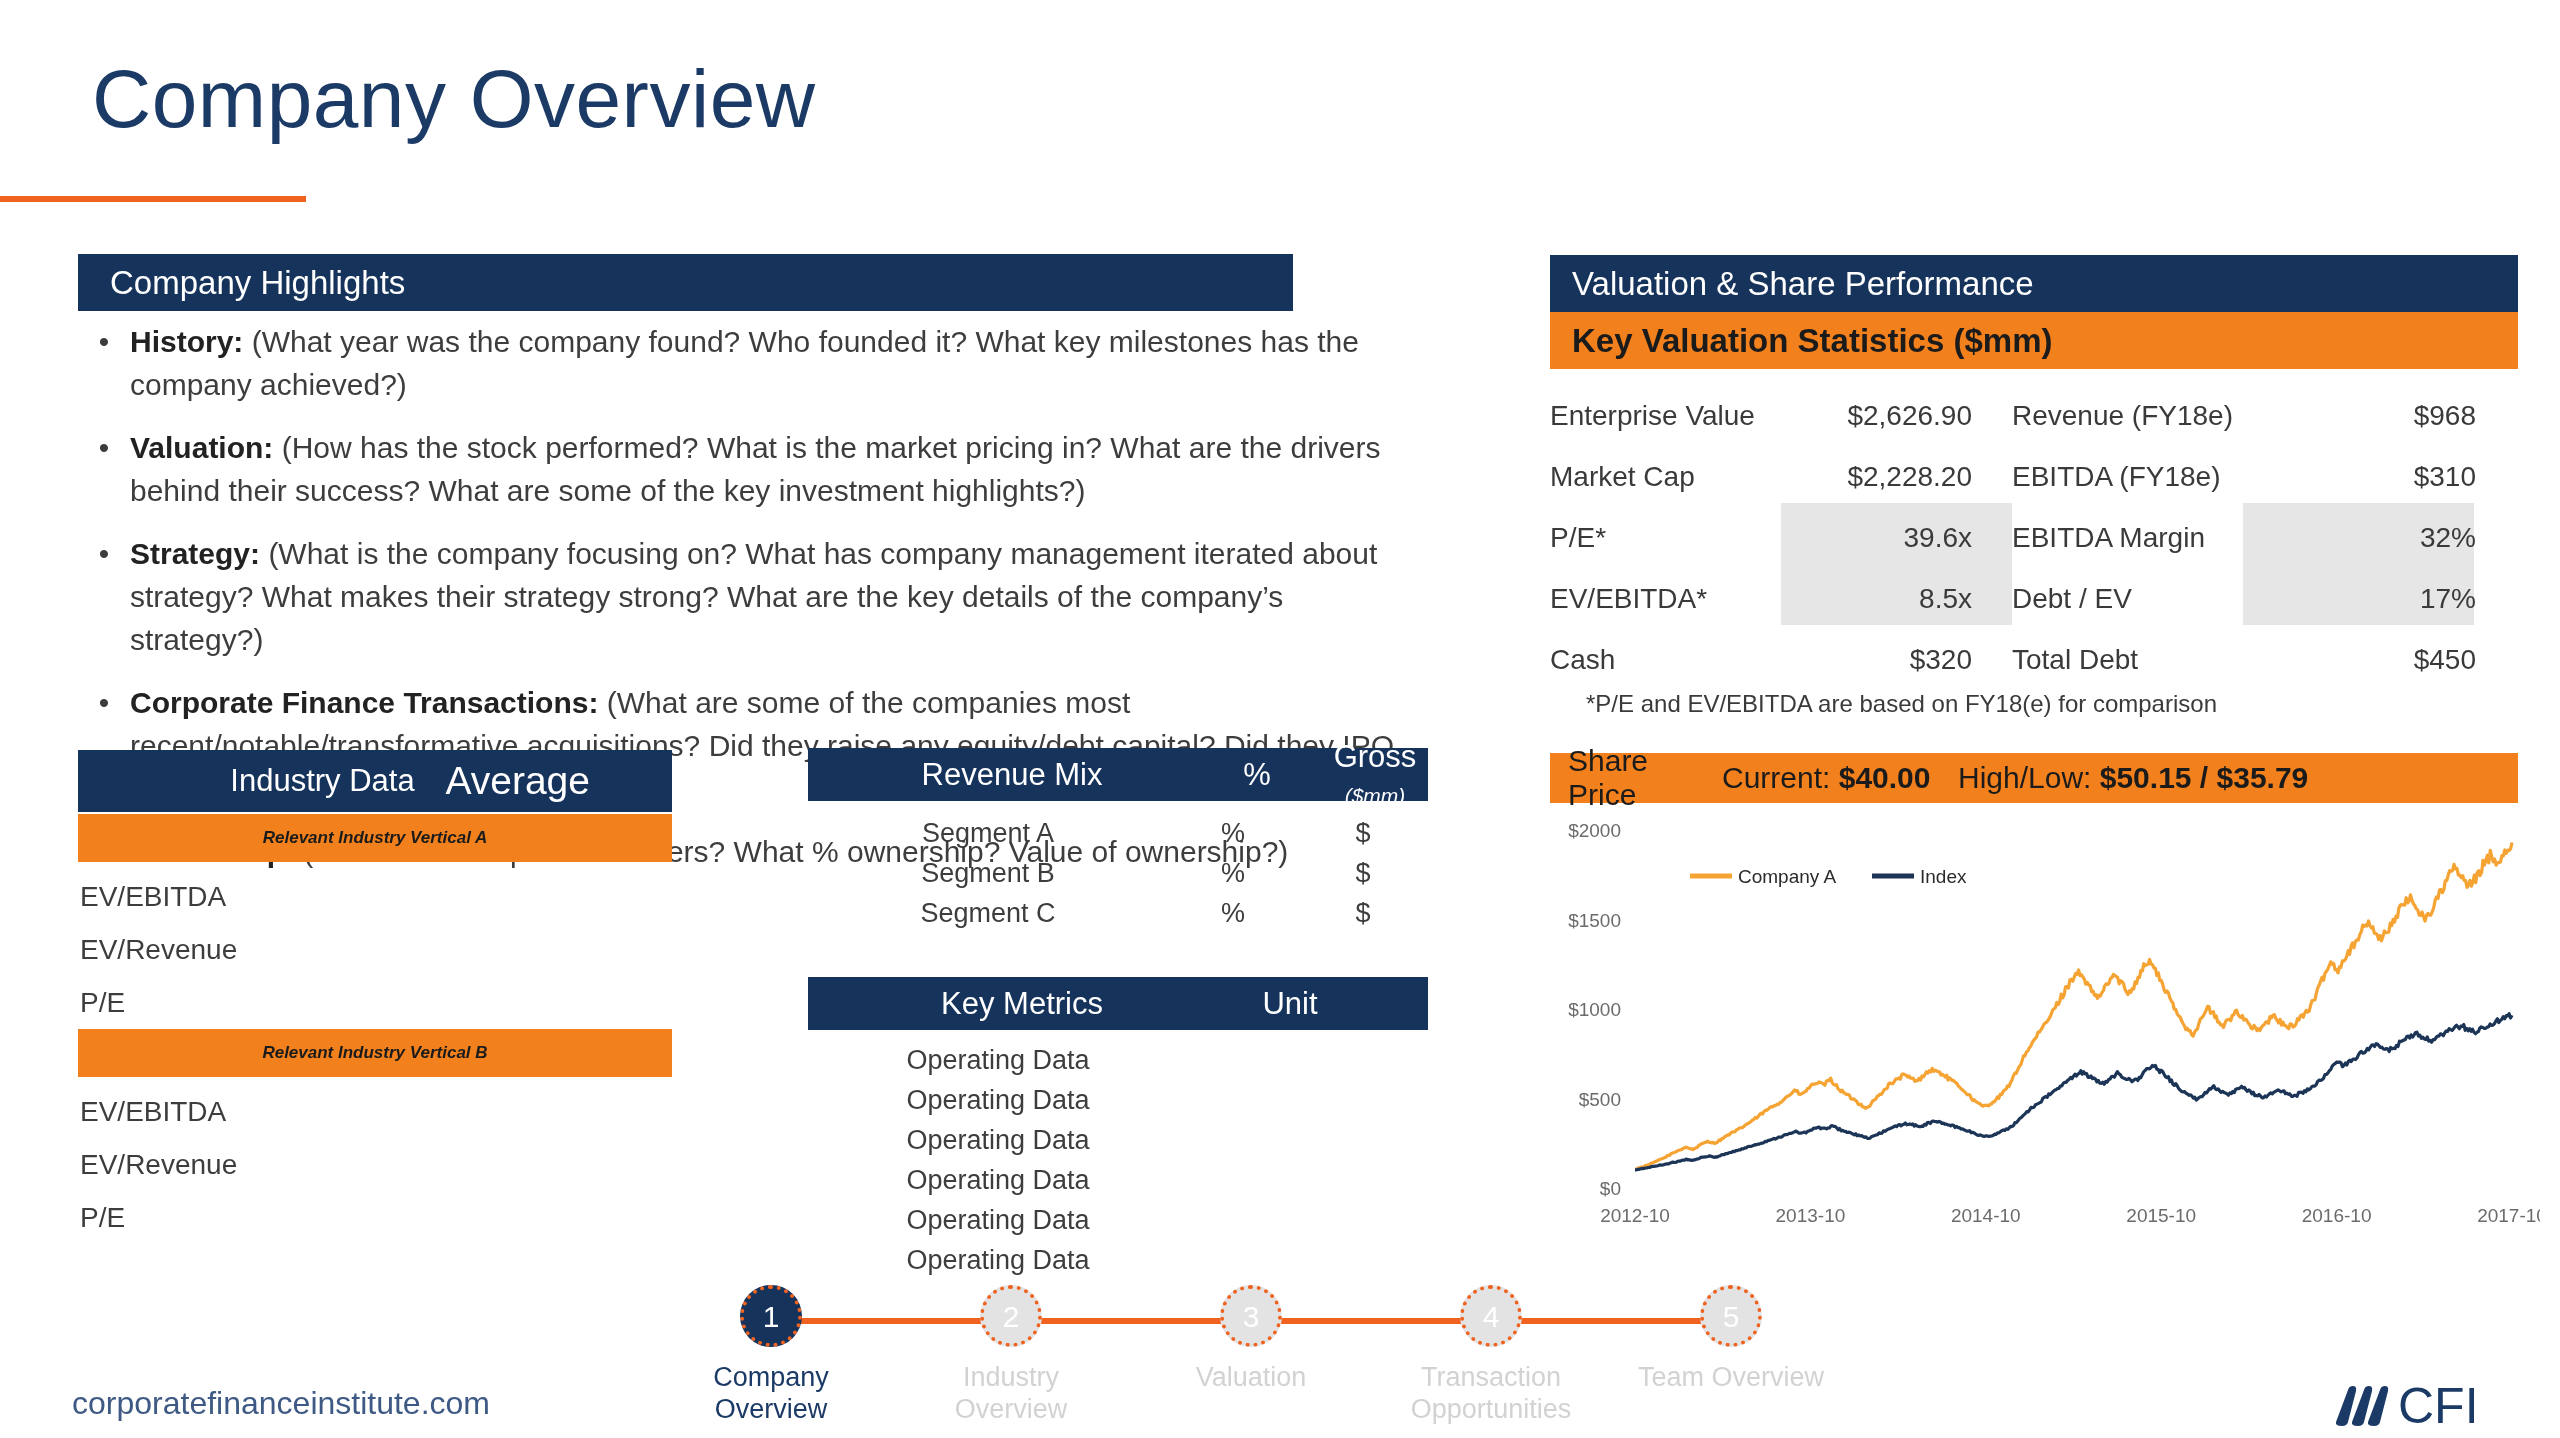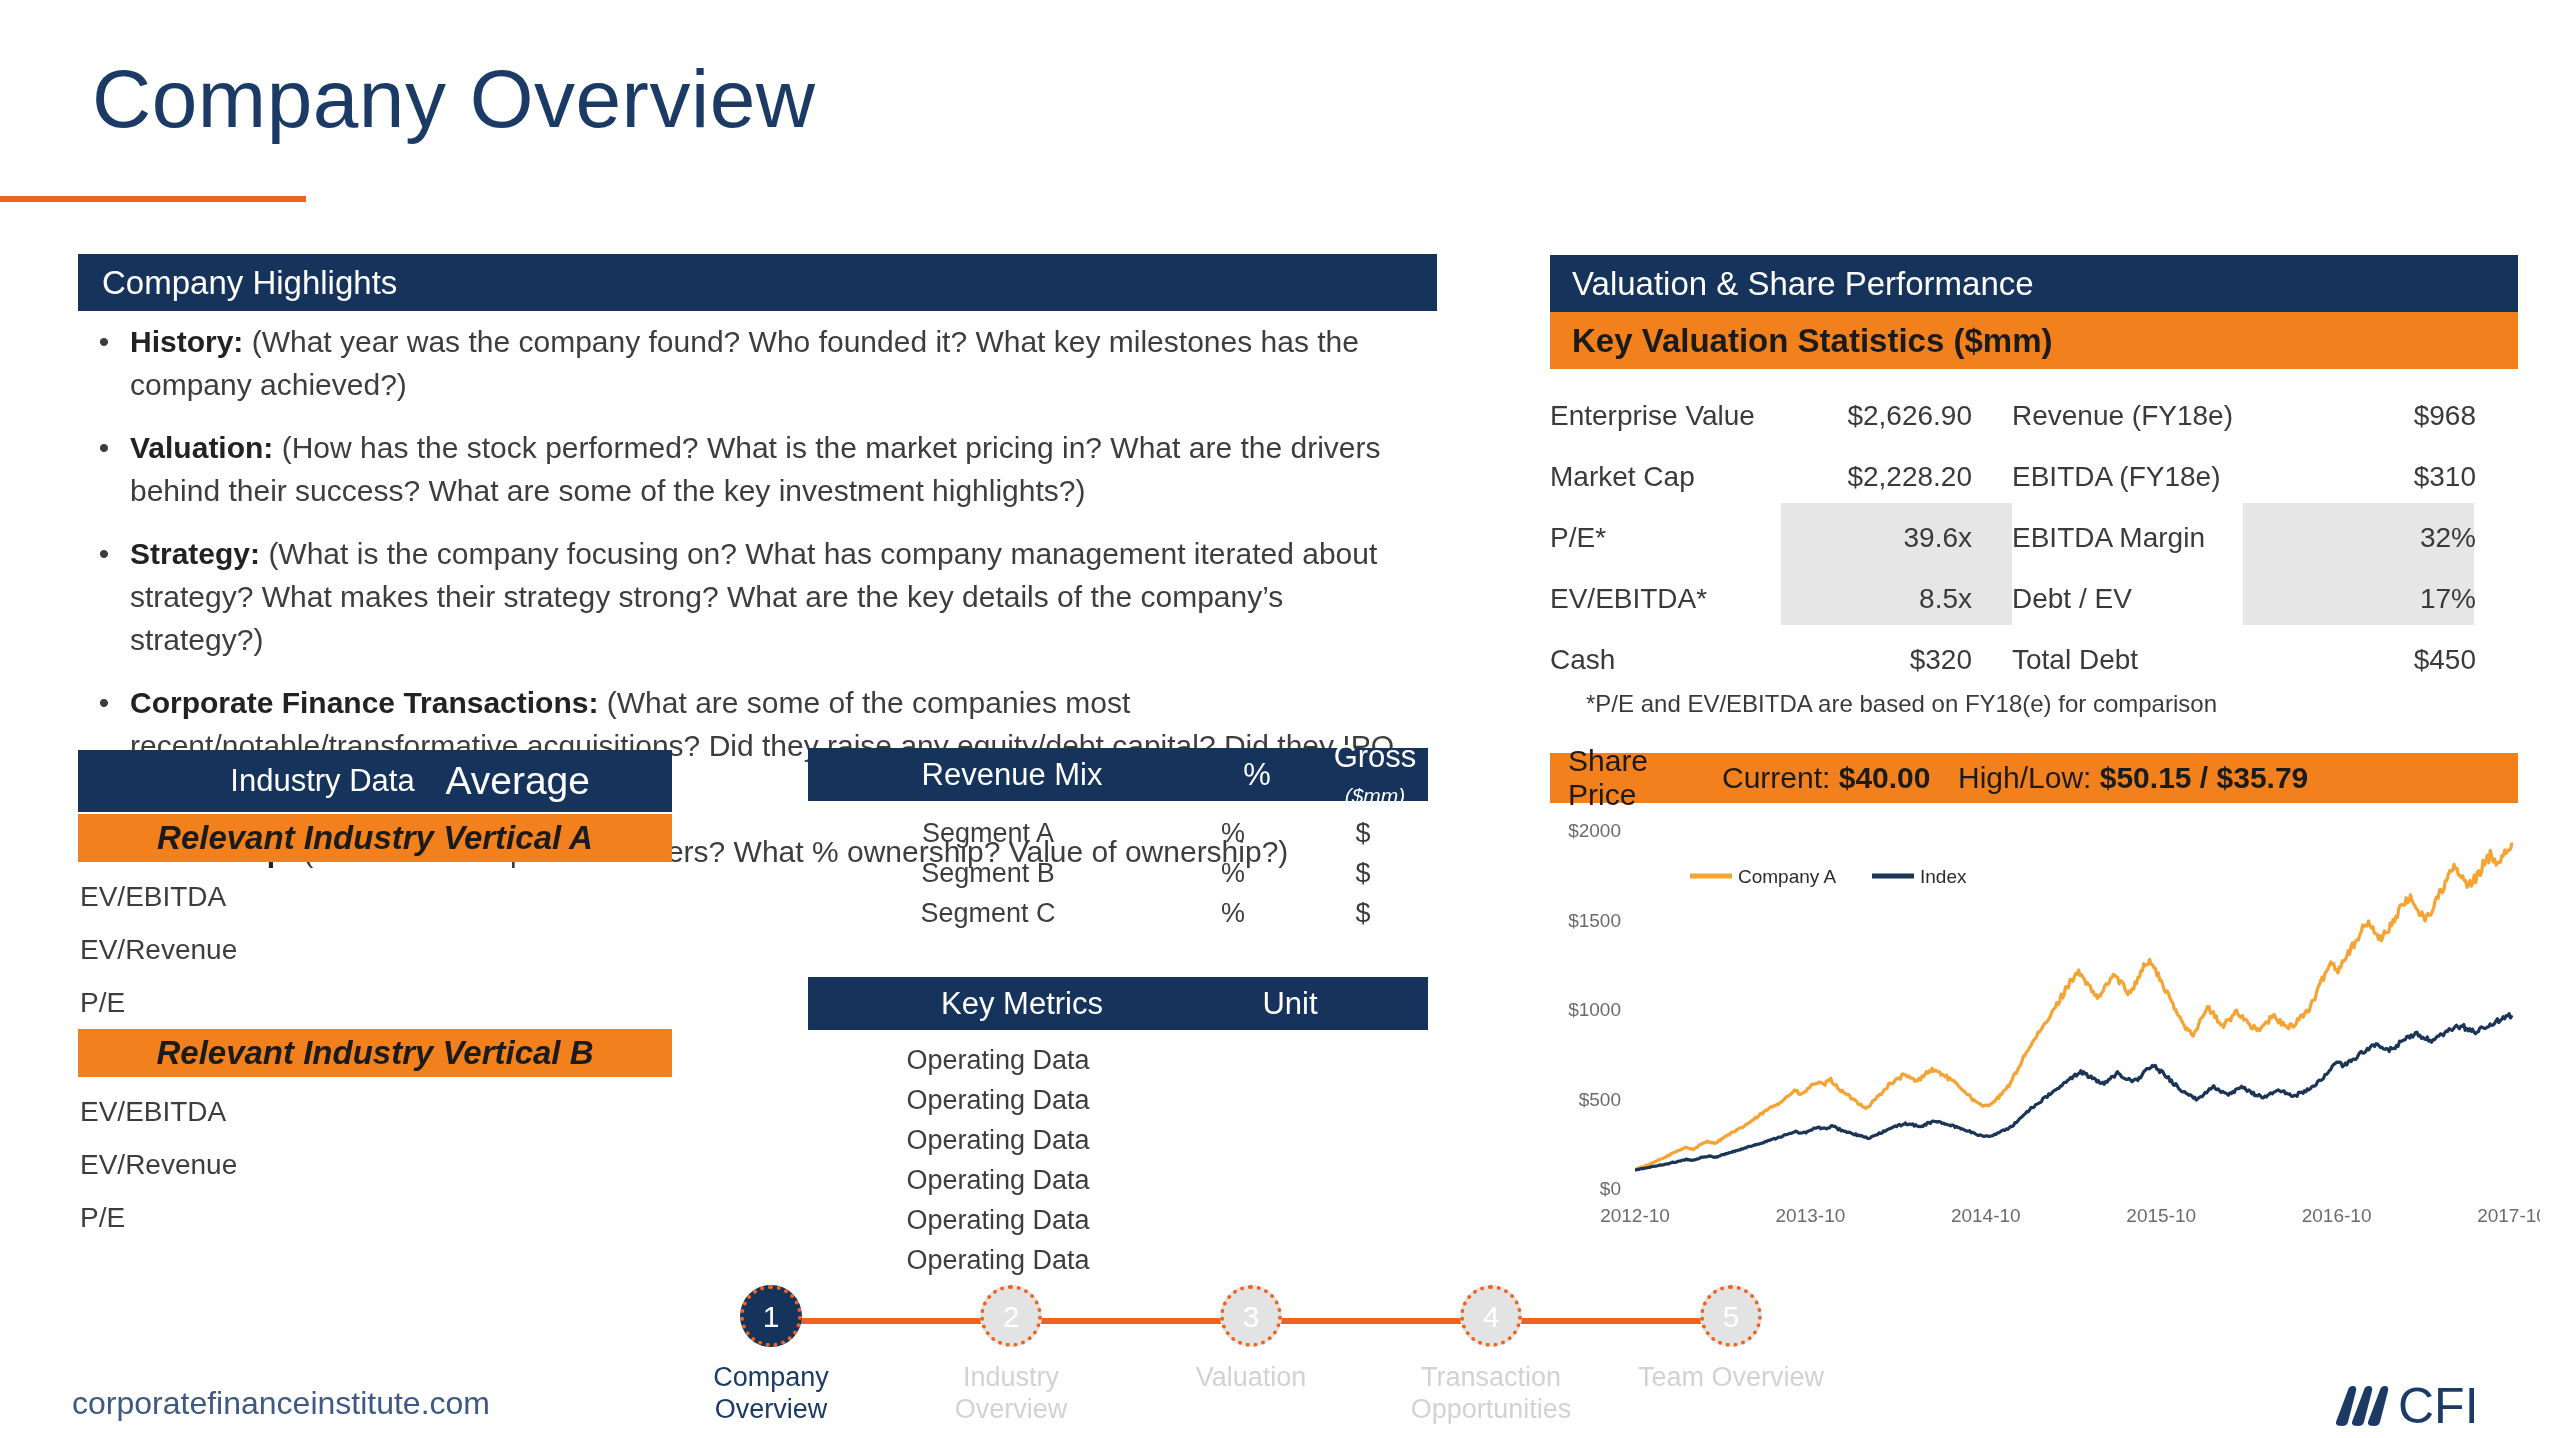--- a/index.html
+++ b/index.html
@@ -28,22 +28,22 @@
     background: #16335c; color:#ffffff;
     display:flex; align-items:center;
   }
   .orange-bar {
     background: #f2811d; color:#1b1b1b;
     display:flex; align-items:center;
   }
 
   
   .highlights-head {
-    position:absolute; left:78px; top:254px; width:1359px; height:57px;
-    padding-left:24px; font-size:33px; font-weight:400;
+    position:absolute; left:78px; top:254px; width:1215px; height:57px;
+    padding-left:32px; font-size:33px; font-weight:400;
   }
   .bullets { position:absolute; left:78px; top:320px; width:1380px; }
   .bullet { display:flex; margin-bottom:20px; }
   .bullet .dot {
     width:52px; flex:0 0 52px; text-align:center;
     font-size:30px; color:#3c3c3c; line-height:44px;
   }
   .bullet .btext {
     font-size:30px; color:#3d3d3d; line-height:43px; max-width:1290px;
   }
@@ -57,21 +57,21 @@
   }
   .ind-head .ind-title {
     width:100%; text-align:center; font-size:31px; padding-right:105px;
   }
   .ind-head .ind-avg {
     position:absolute; right:82px; top:50%; transform:translateY(-50%);
     font-size:39px;
   }
   .ind-sub {
     height:48px; background:#f2811d; display:flex; align-items:center;
-    justify-content:center; font-size:33px; font-style:italic;
+    justify-content:center; font-size:17px; font-style:italic;
     font-weight:700; color:#1b1b1b; margin-top:2px; width:594px;
   }
   .ind-sub.b2 { margin-top:0; }
   .ind-row {
     height:53px; display:flex; align-items:center;
     font-size:28px; color:#3d3d3d; padding-left:2px;
   }
   .ind-gap { height:8px; }
 
   

